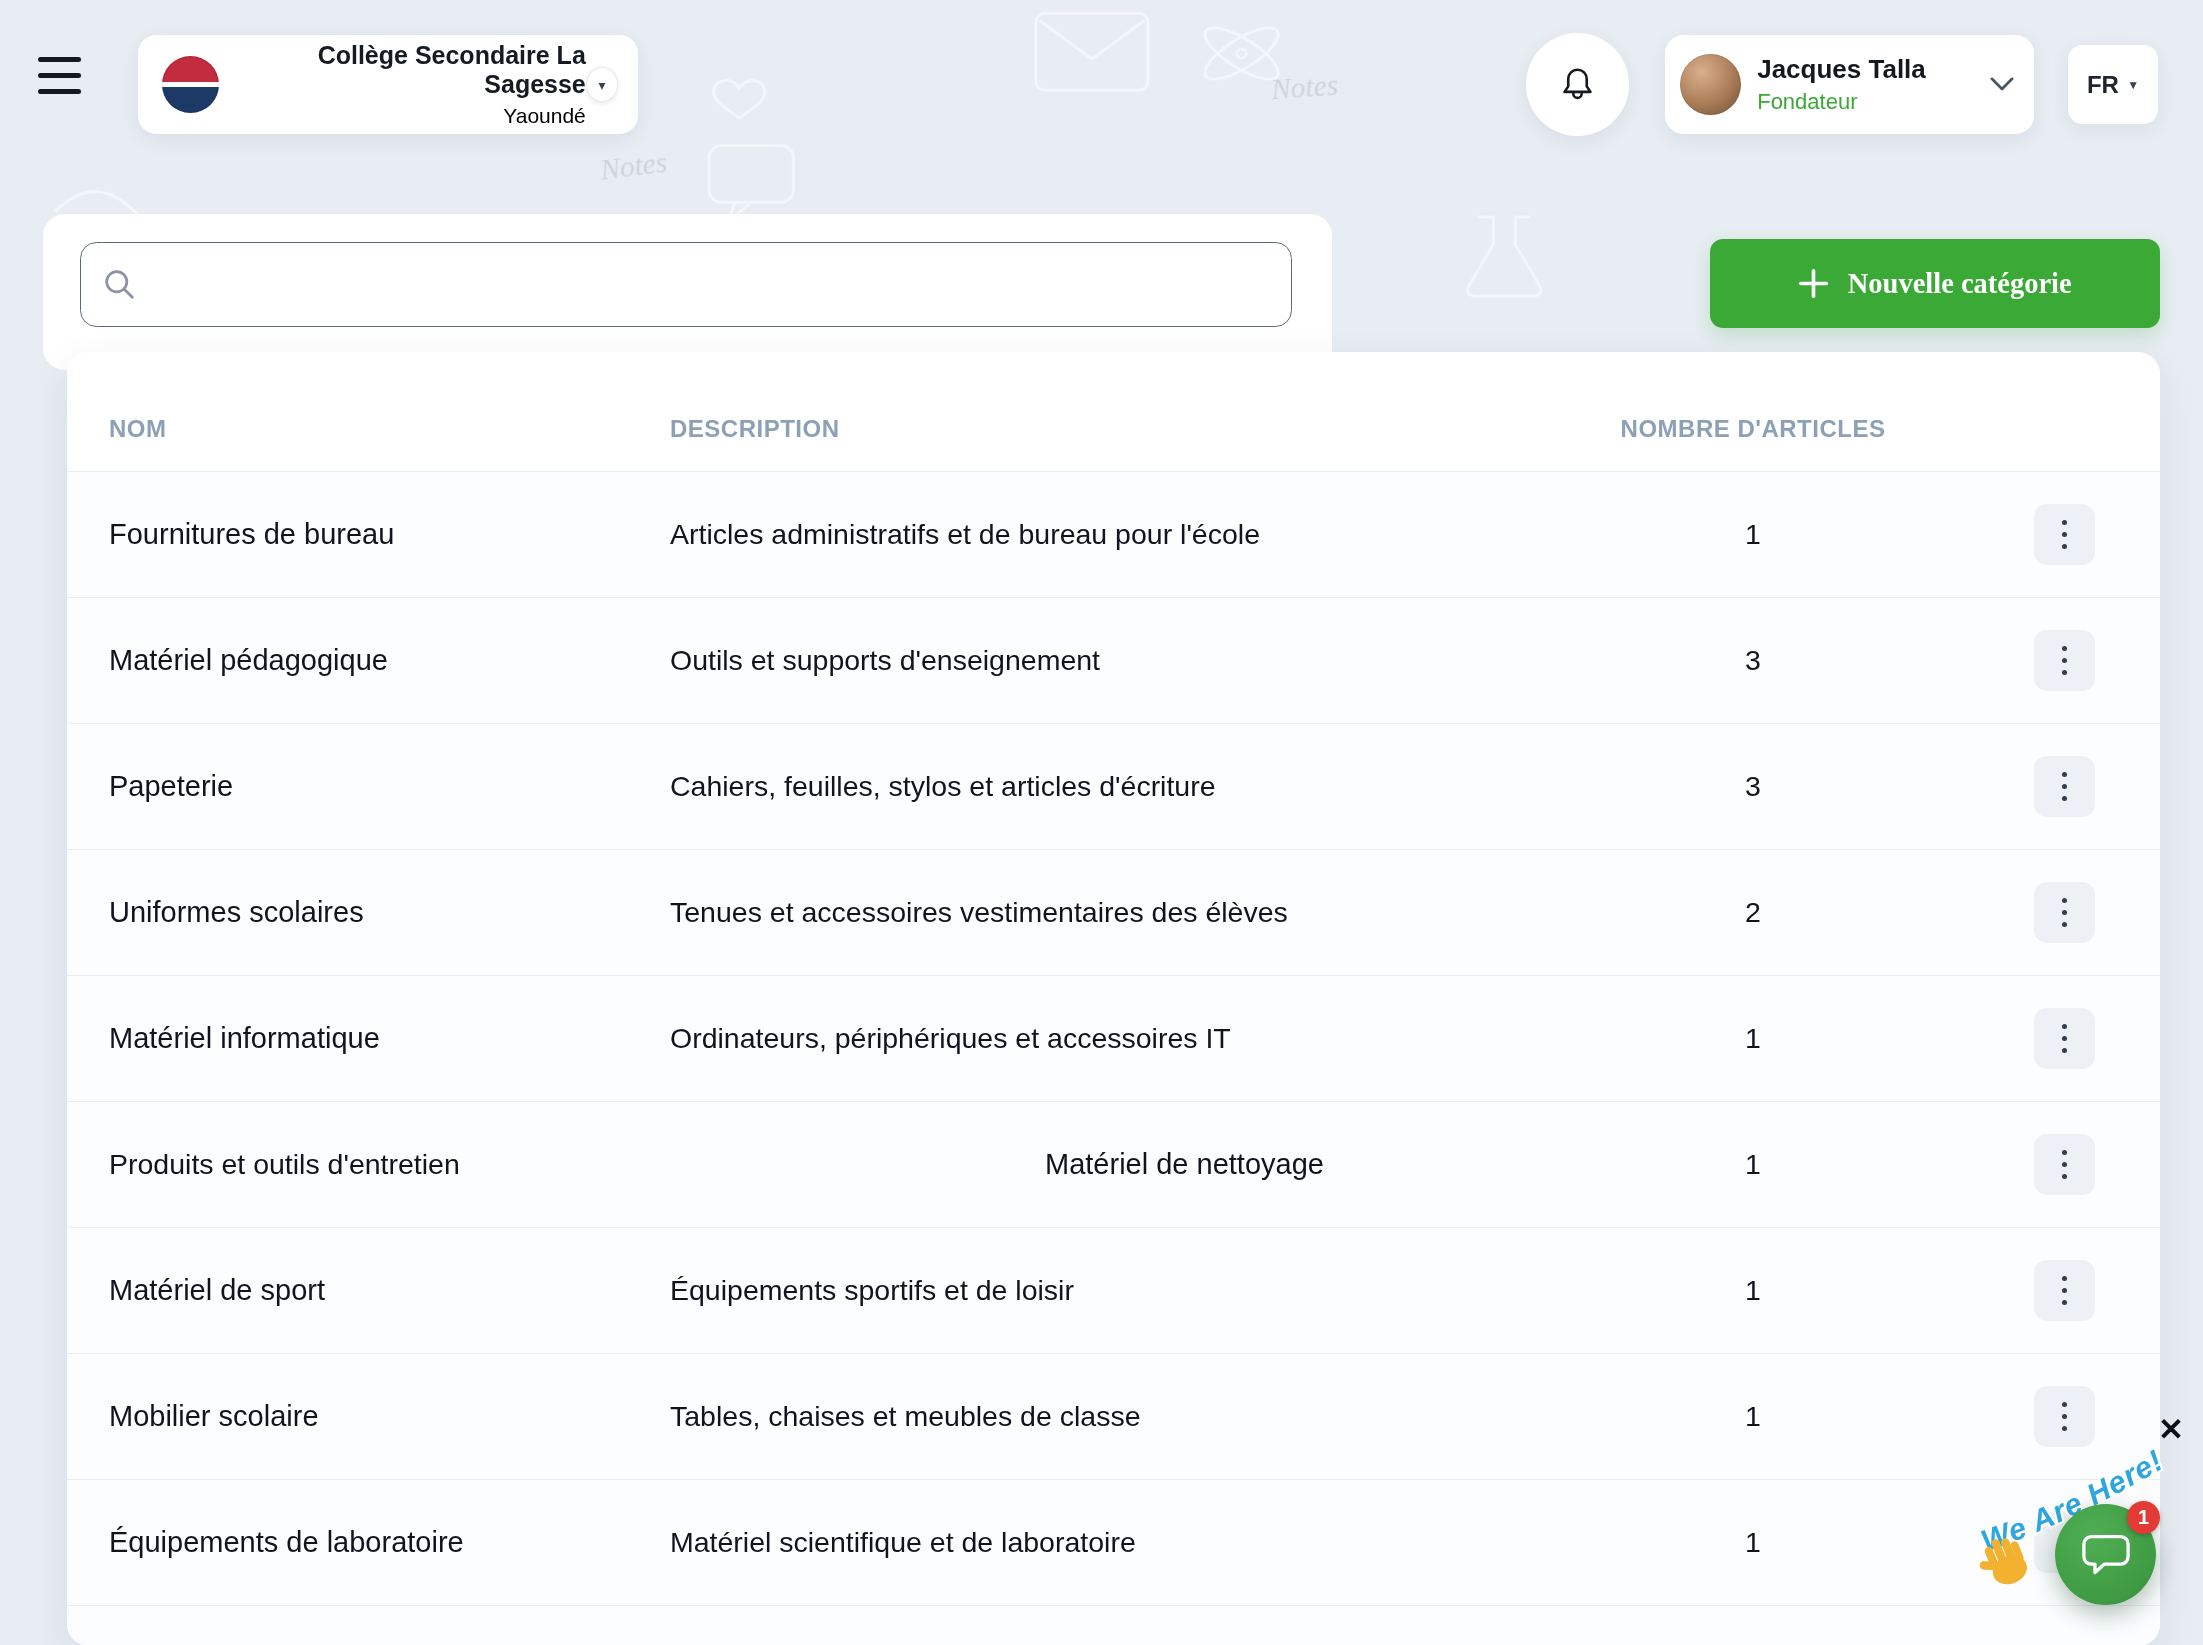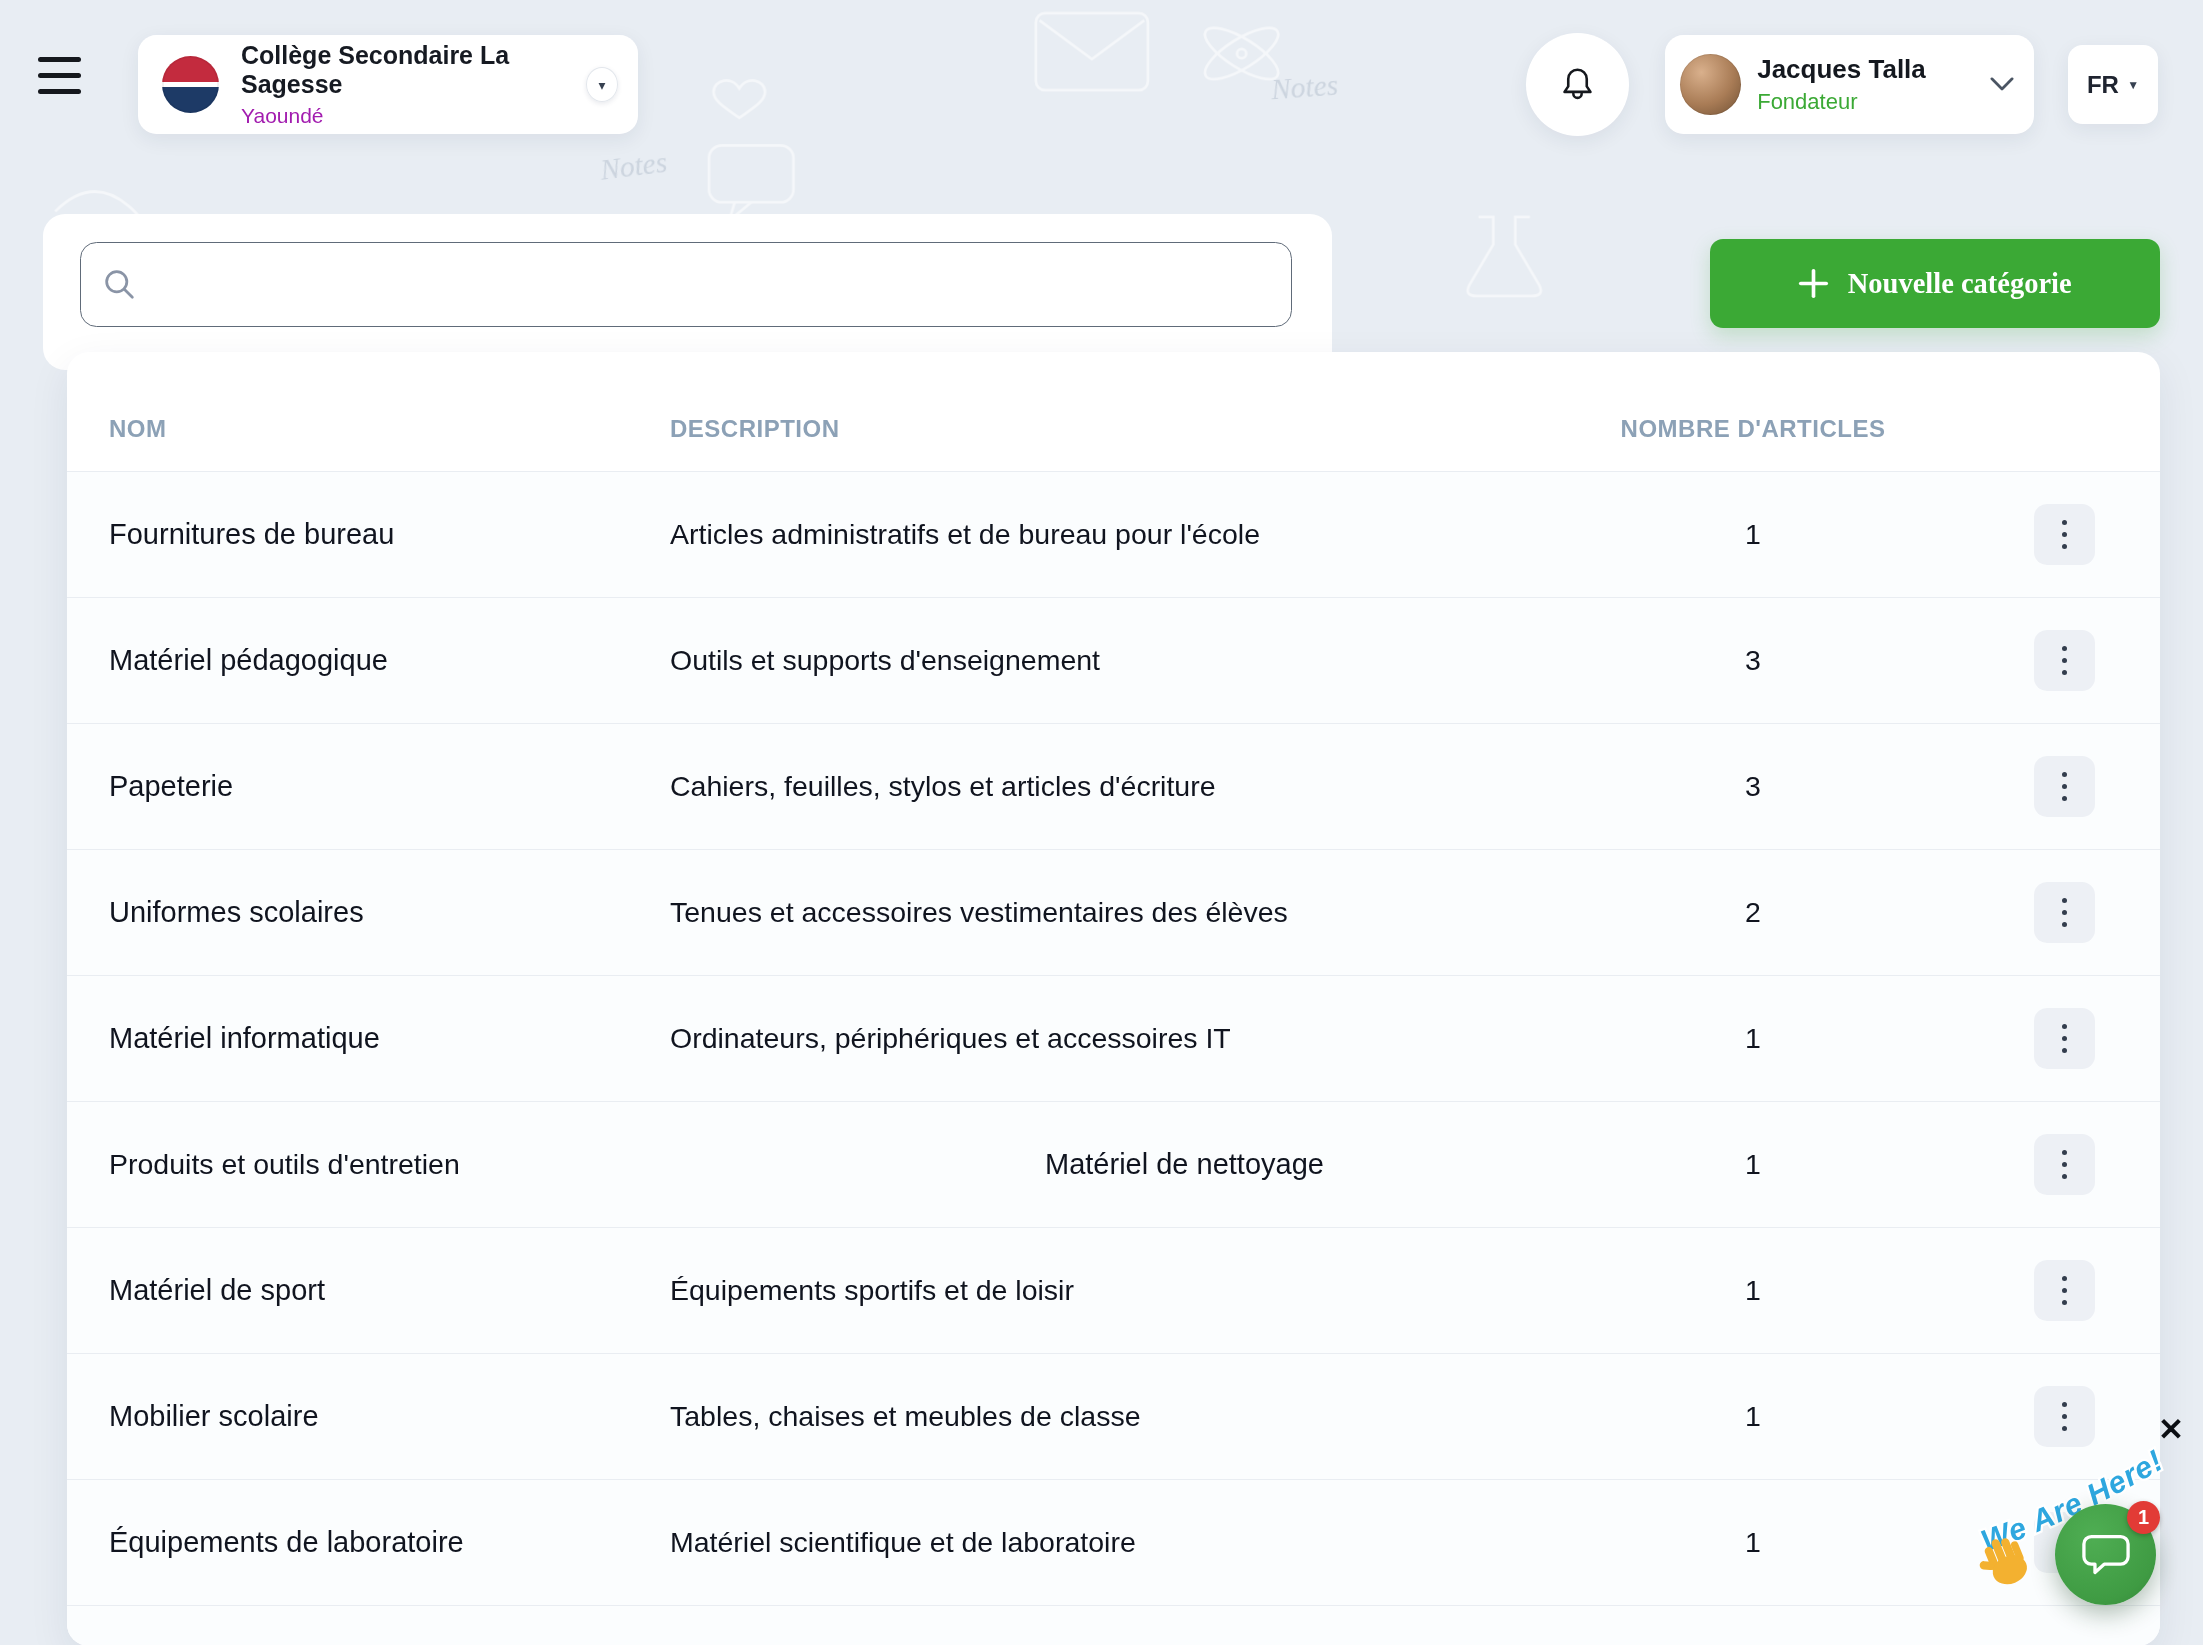--- a/index.html
+++ b/index.html
@@ -14,23 +14,23 @@
     display:flex; flex-direction:column; justify-content:space-between; cursor:pointer; }
   .hamburger i { display:block; height:4.6px; border-radius:2.8px; background:#15181d; }
 
   .card { background:#fff; border-radius:18.4px; box-shadow:0 5.5px 20px rgba(26,43,77,.07); }
 
   .school-card { position:absolute; left:138px; top:35px; width:500px; height:99px;
     display:flex; align-items:center; cursor:pointer; }
   .school-logo { width:57px; height:57px; border-radius:50%; margin-left:24px; flex:0 0 57px;
     background:linear-gradient(180deg,#c32b3e 0%,#c32b3e 46%,#ffffff 46%,#ffffff 54%,#1d3a66 54%,#1d3a66 100%);
     box-shadow:inset 0 0 0 1.8px rgba(0,0,0,.06); }
-  .school-text { margin-left:22px; }
+  .school-text { margin-left:22px;text-align:right; }
   .school-name { font-size:25px; font-weight:700; color:#161a22; }
-  .school-city { font-size:21px; color:#a21caf; margin-top:4.6px; }
+  .school-city { font-size:21px; color:#000000; margin-top:4.6px; }
   .school-caret { margin-left:auto; margin-right:20px; width:35px; height:35px; border-radius:50%;
     border:0.9px solid #e3e7ec; box-shadow:0 1.8px 5.5px rgba(26,43,77,.10);
     display:flex; align-items:center; justify-content:center; font-size:13.8px; color:#374151; }
 
   .bell-button { position:absolute; left:1526px; top:33px; width:103px; height:103px; border-radius:50%;
     background:#fff; border:none; box-shadow:0 5.5px 20px rgba(26,43,77,.07);
     display:flex; align-items:center; justify-content:center; cursor:pointer; }
 
   .user-card { position:absolute; left:1665px; top:35px; width:369px; height:99px;
     display:flex; align-items:center; cursor:pointer; }

